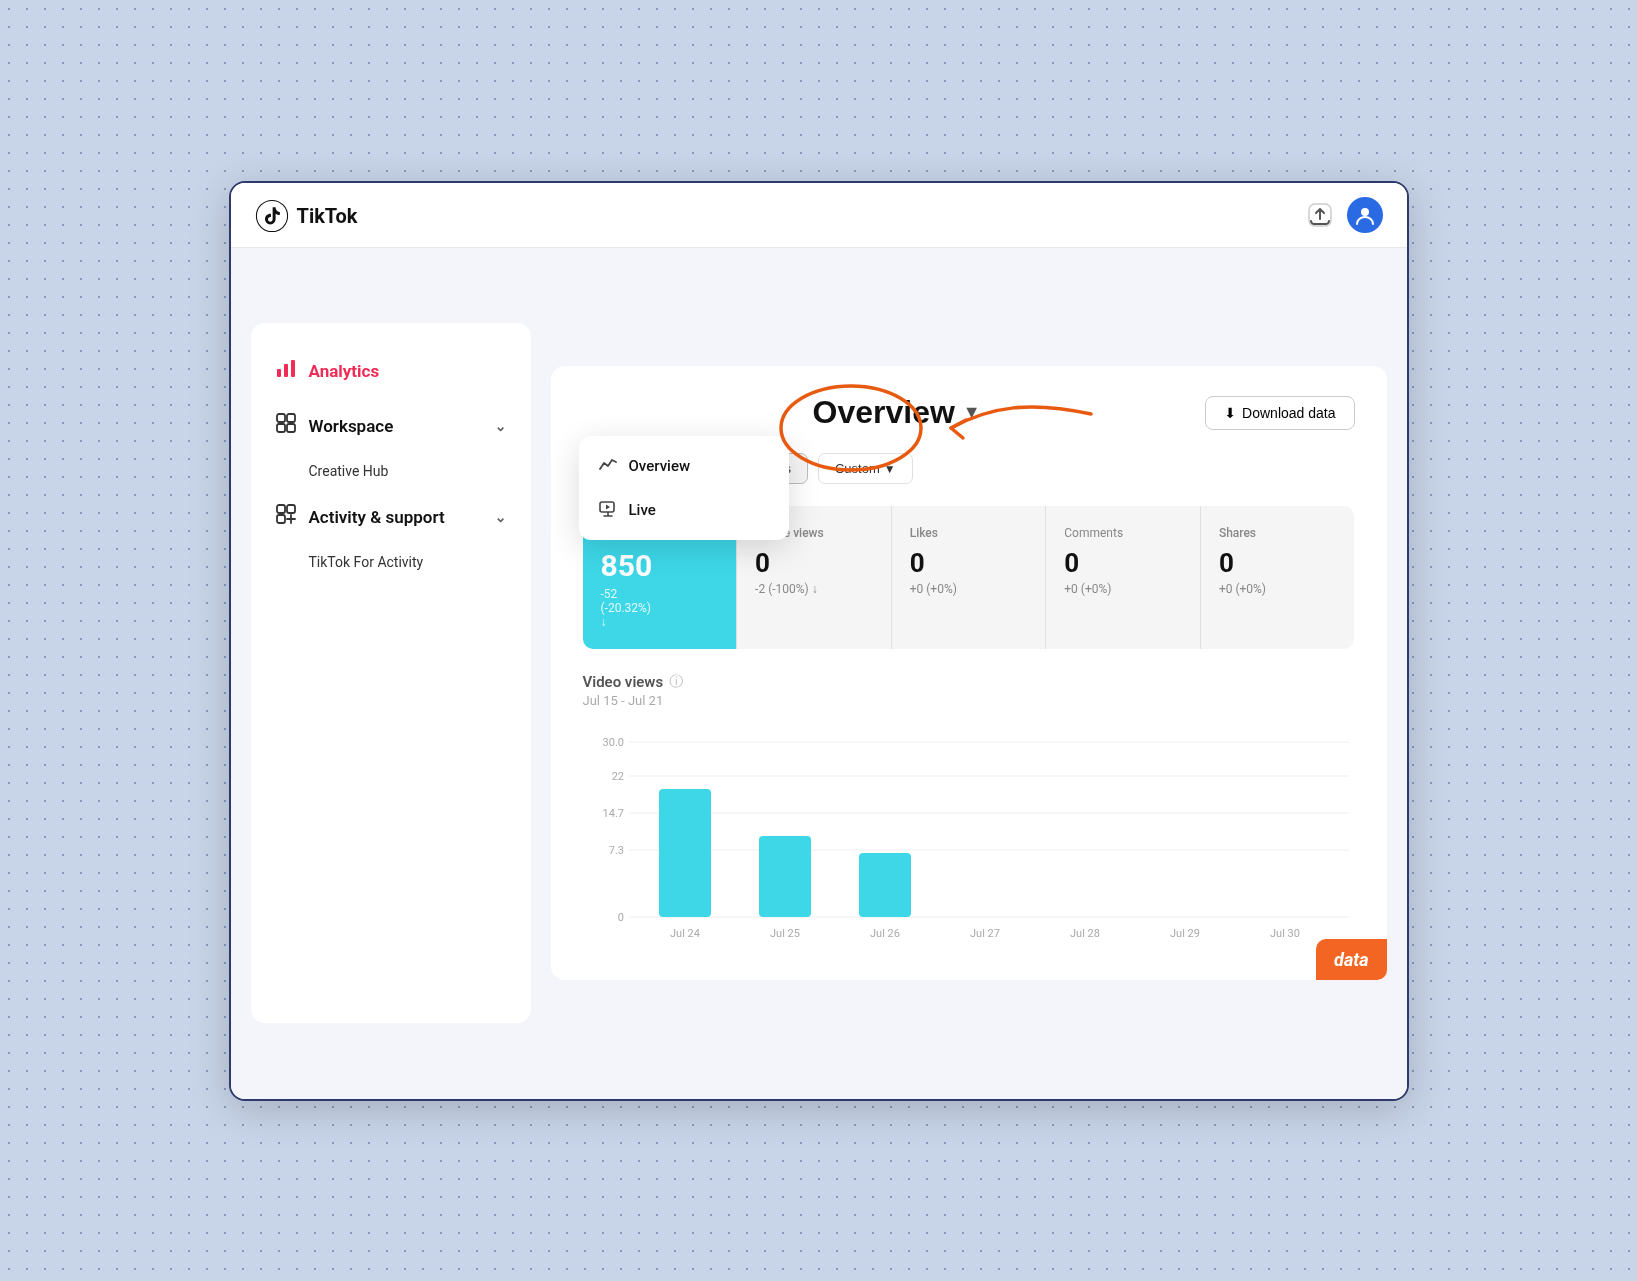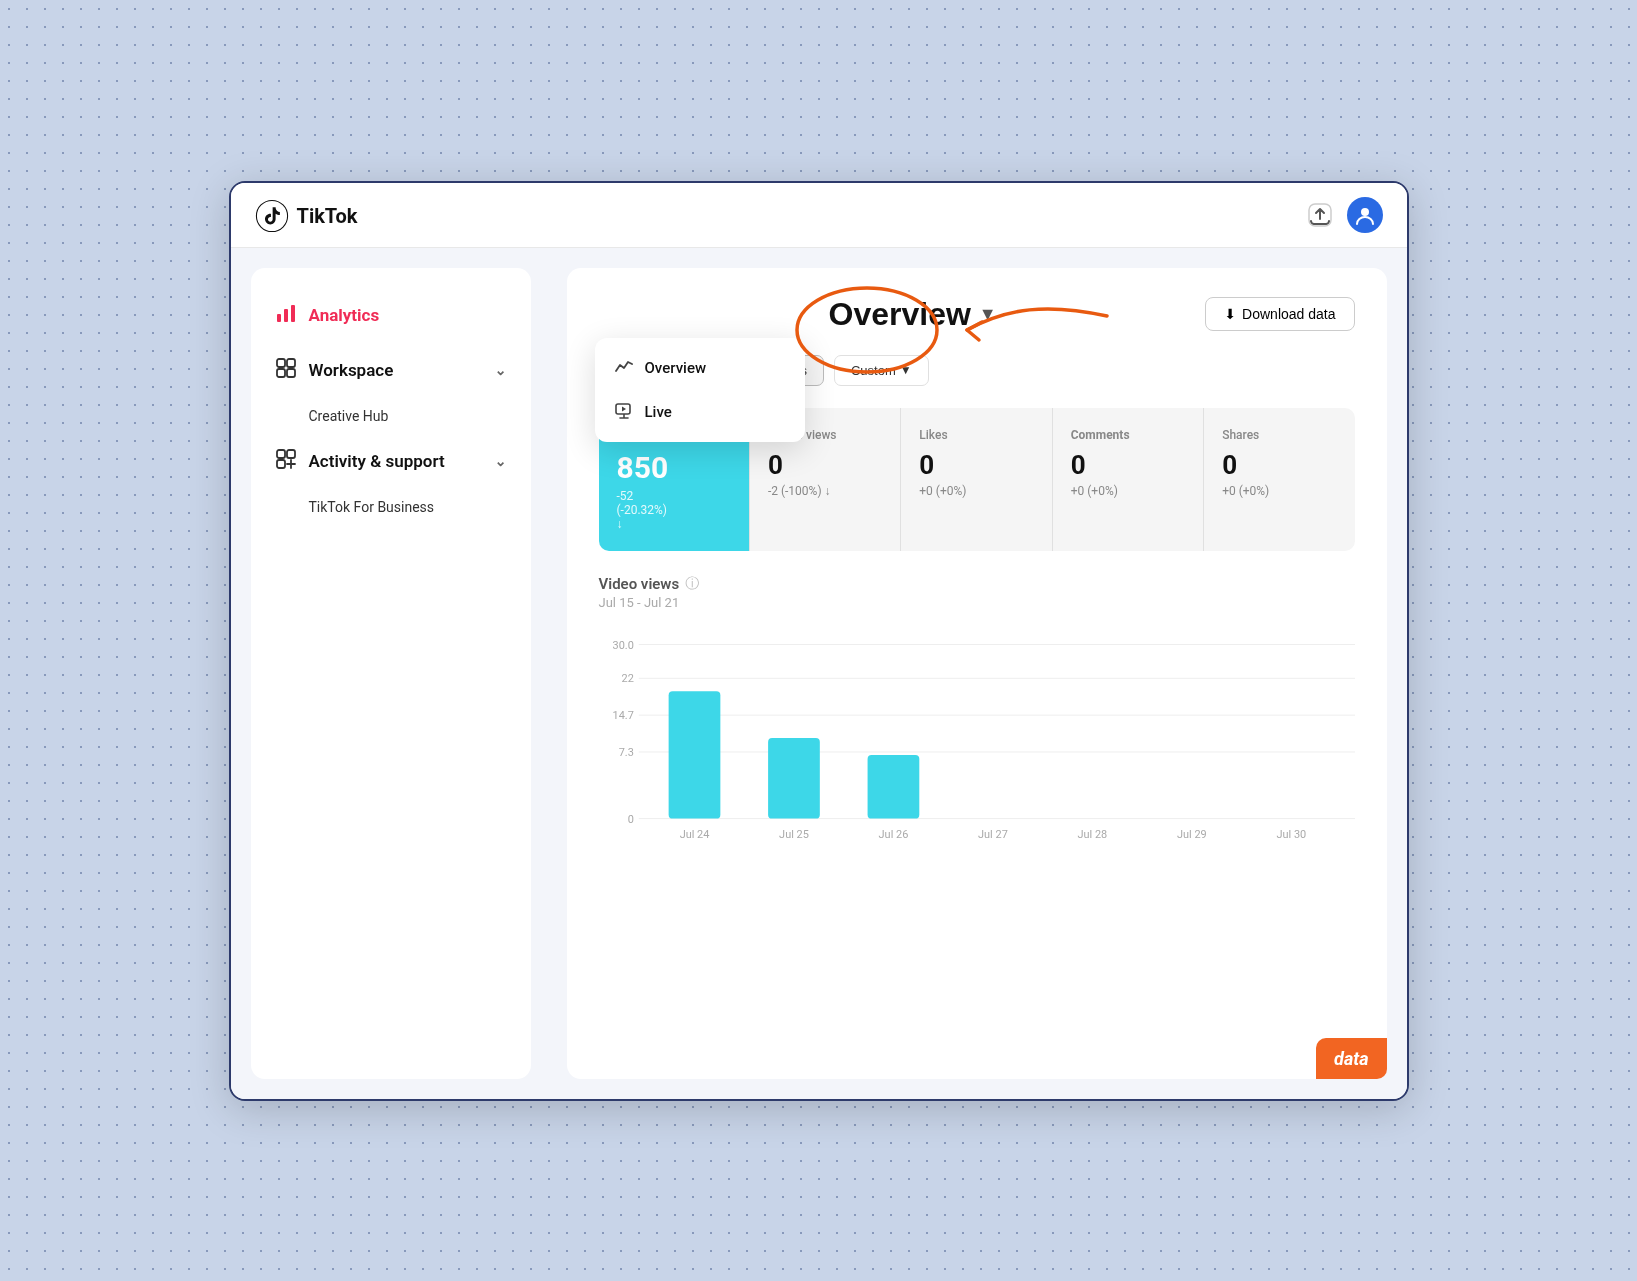--- a/index.html
+++ b/index.html
@@ -67,21 +67,22 @@
       align-items: center;
       justify-content: center;
       color: white;
       font-size: 18px;
     }
     .main-content {
       display: flex;
       flex: 1;
       background: #f3f5fa;
       padding: 20px;
-      gap: 36px;
+      gap: 20px;
+      align-items: center;
     }
     
     .sidebar {
       background: white;
       border-radius: 14px;
       width: 280px;
       min-height: 700px;
       padding: 20px 0;
       flex-shrink: 0;
     }
@@ -379,21 +380,21 @@
               <rect x="2" y="12" width="8" height="8" rx="2" stroke="#333" stroke-width="1.8"></rect>
               <path d="M12 16h8M16 12v8" stroke="#333" stroke-width="1.8" stroke-linecap="round"></path>
             </svg>
           </span>
           <span style="font-size:17px;">Activity &amp; support</span>
         </div>
         <span class="chevron">⌄</span>
       </div>
 
       <div class="sidebar-subitem">
-        <span>TikTok For Business</span>
+        <span>TikTok For Activity</span>
       </div>
     </div>
 
     <div class="panel" style="position:relative;">
 
       <div class="dropdown-overlay">
         <div class="dropdown-item">
           <span class="di-icon">
             <svg width="18" height="18" viewBox="0 0 18 18" fill="none">
               <polyline points="1,14 5,8 9,11 13,5 17,7" stroke="#444" stroke-width="1.8" fill="none" stroke-linecap="round" stroke-linejoin="round"></polyline>
@@ -467,21 +468,21 @@
           <div class="stat-change" style="color:#888;font-size:12px;">-2 (-100%) ↓</div>
         </div>
 
         <div class="stat-card" style="background:#f5f5f5;">
           <div class="stat-label" style="color:#888;font-size:12px;font-weight:500;margin-bottom:8px;">Likes</div>
           <div class="stat-value" style="font-size:26px;font-weight:700;color:#111;">0</div>
           <div class="stat-change" style="color:#888;font-size:12px;">+0 (+0%)</div>
         </div>
 
         <div class="stat-card" style="background:#f5f5f5;">
-          <div class="stat-label" style="color:#888;font-size:12px;font-weight:700;margin-bottom:8px;">Comments</div>
+          <div class="stat-label" style="color:#888;font-size:12px;font-weight:400;margin-bottom:8px;">Comments</div>
           <div class="stat-value" style="font-size:26px;font-weight:700;color:#111;">0</div>
           <div class="stat-change" style="color:#888;font-size:12px;">+0 (+0%)</div>
         </div>
 
         <div class="stat-card" style="background:#f5f5f5;border-radius:0 10px 10px 0;border-right:none;">
           <div class="stat-label" style="color:#888;font-size:12px;font-weight:500;margin-bottom:8px;">Shares</div>
           <div class="stat-value" style="font-size:26px;font-weight:700;color:#111;">0</div>
           <div class="stat-change" style="color:#888;font-size:12px;">+0 (+0%)</div>
         </div>
       </div>

